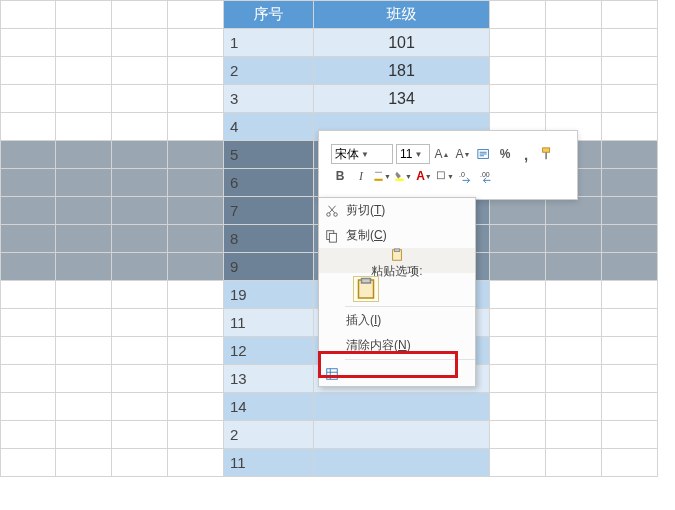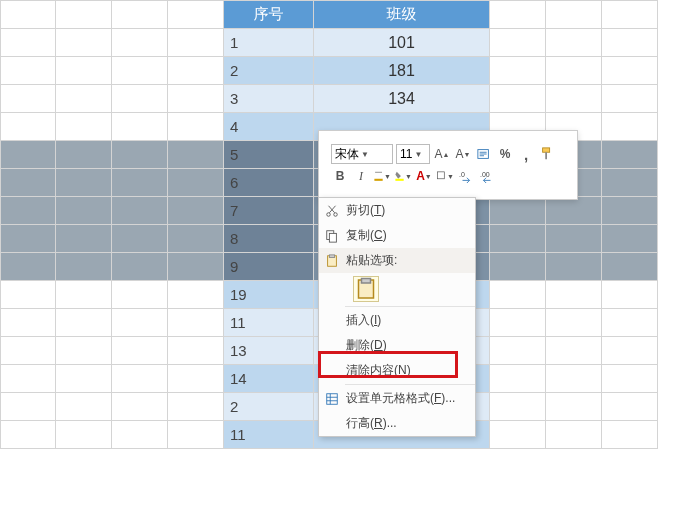--- a/index.html
+++ b/index.html
@@ -107,20 +107,21 @@
   .ctx-ico svg { width: 14px; height: 14px; }
   .ctx-label { flex: 1; }
   .ctx-sep {
     height: 1px;
     background: #e2e2e2;
     margin: 1px 0 1px 26px;
   }
   .ctx-head {
     background: #f3f1ee;
     font-weight: 500;
+    flex-direction: column;
   }
   .ctx-paste-opt {
     height: 32px;
     padding-left: 34px;
     display: flex;
     align-items: center;
   }
   .paste-btn {
     width: 26px; height: 26px;
     border: 1px solid #d5c88f;
@@ -271,20 +272,31 @@
         <td class="col-class band-lt"></td>
         <td class="col5"></td>
         <td class="col6"></td>
         <td class="col7"></td>
       </tr>
       <tr>
         <td class="col0"></td>
         <td class="col1"></td>
         <td class="col2"></td>
         <td class="col3"></td>
+        <td class="col-idx idx band-md">12</td>
+        <td class="col-class band-md"></td>
+        <td class="col5"></td>
+        <td class="col6"></td>
+        <td class="col7"></td>
+      </tr>
+      <tr>
+        <td class="col0"></td>
+        <td class="col1"></td>
+        <td class="col2"></td>
+        <td class="col3"></td>
         <td class="col-idx idx band-lt">13</td>
         <td class="col-class band-lt"></td>
         <td class="col5"></td>
         <td class="col6"></td>
         <td class="col7"></td>
       </tr>
       <tr>
         <td class="col0"></td>
         <td class="col1"></td>
         <td class="col2"></td>
@@ -426,35 +438,26 @@
         </svg>
     </span>
   </div>
   <div class="ctx-sep"></div>
   <div class="ctx-item">
     <span class="ctx-ico"></span>
     <span class="ctx-label">插入(<span class="under">I</span>)</span>
   </div>
   <div class="ctx-item">
     <span class="ctx-ico"></span>
-    <span class="ctx-label">删除(<span class="under">D</span>)</span>
-  </div>
-  <div class="ctx-item">
-    <span class="ctx-ico"></span>
     <span class="ctx-label">清除内容(<span class="under">N</span>)</span>
   </div>
   <div class="ctx-sep"></div>
   <div class="ctx-item">
     <span class="ctx-ico">
       <svg viewBox="0 0 16 16">
           <rect x="2" y="2" width="12" height="12" fill="none" stroke="#2e75b6"></rect>
           <path d="M2 6h12M2 10h12M6 2v12" stroke="#2e75b6"></path>
         </svg>
     </span>
-    <span class="ctx-label">设置单元格格式(<span class="under">F</span>)...</span>
-  </div>
-  <div class="ctx-item">
-    <span class="ctx-ico"></span>
-    <span class="ctx-label">行高(<span class="under">R</span>)...</span>
   </div>
 </div>
 
 <div class="hl-box" style="left:318px; top:351px; width:140px; height:27px"></div>
 
 </body></html>

